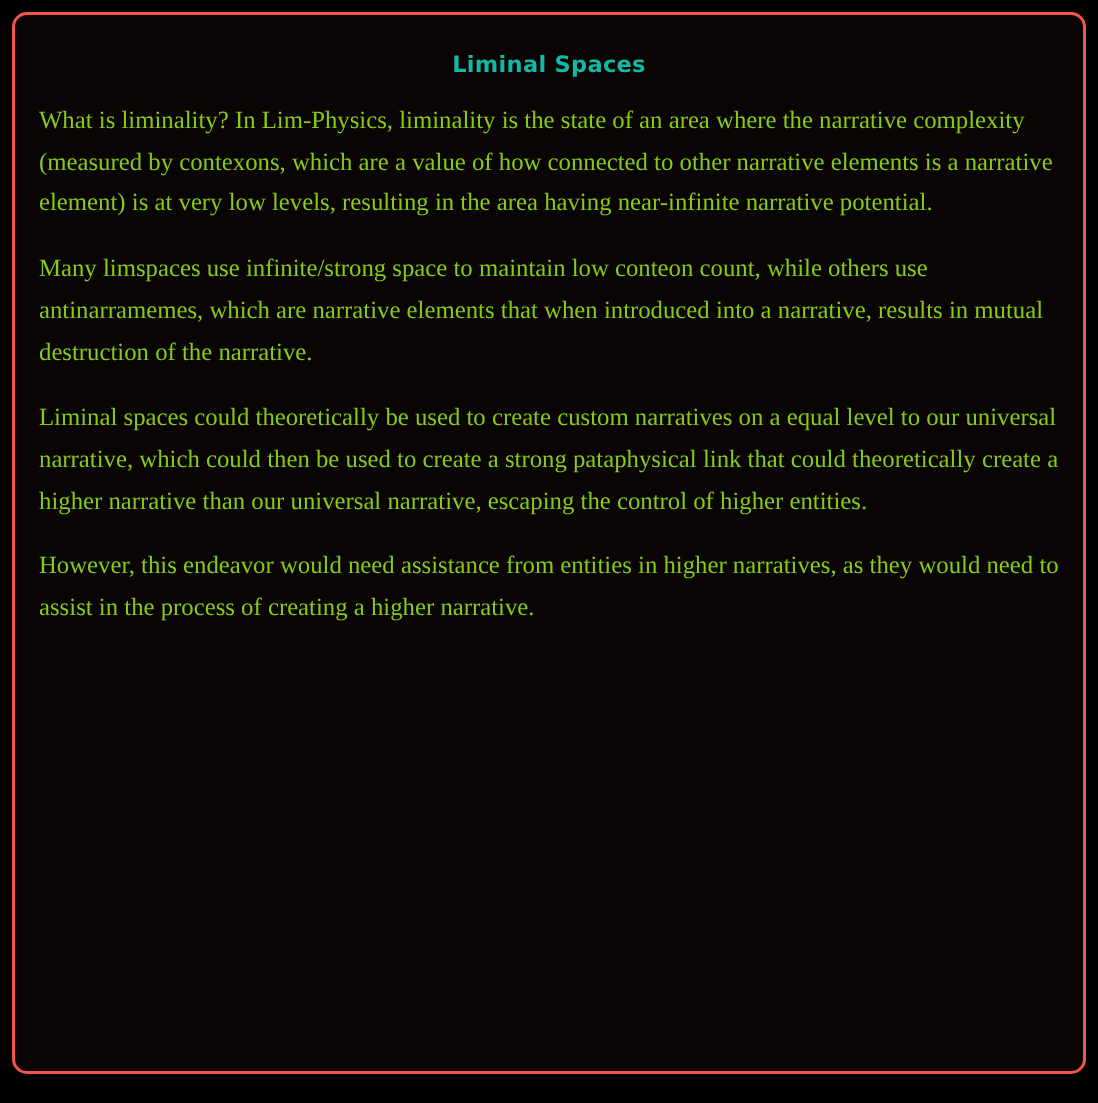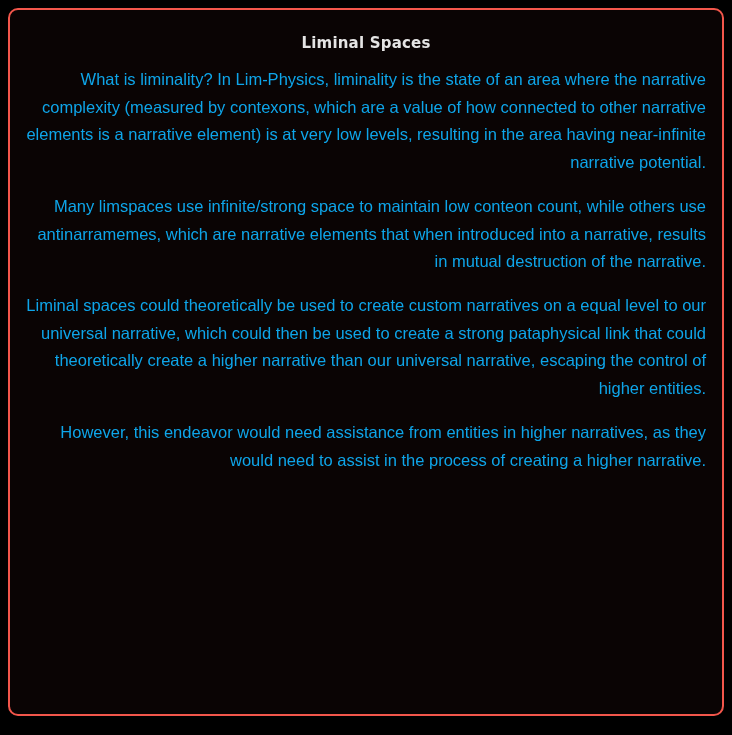--- a/index.html
+++ b/index.html
@@ -20,34 +20,34 @@
     top: 8px;
     width: 716px;
     height: 708px;
     background: #0a0404;
     border: 2px solid #f2564b;
     border-radius: 10px;
     padding: 14px 16px 10px 16px;
     overflow: hidden;
   }
   .doc-title {
-    color: #e5e5e5;
+    color: #14b8a6;
     font-family: "DejaVu Sans", sans-serif;
     font-weight: bold;
     font-size: 15px;
     text-align: center;
     margin: 10px 0 14px 0;
     letter-spacing: 0.2px;
   }
   .para {
-    color: #0ea5e9;
-    font-family: Liberation Sans, sans-serif;
+    color: #84cc16;
+    font-family: Liberation Serif, serif;
     font-size: 16.5px;
     line-height: 1.68;
-    text-align: right;
+    text-align: left;
     margin: 0 0 16px 0;
     white-space: pre-wrap;
   }
   .para:last-child {
     margin-bottom: 12px;
   }
 </style>
 </head>
 <body>
 

